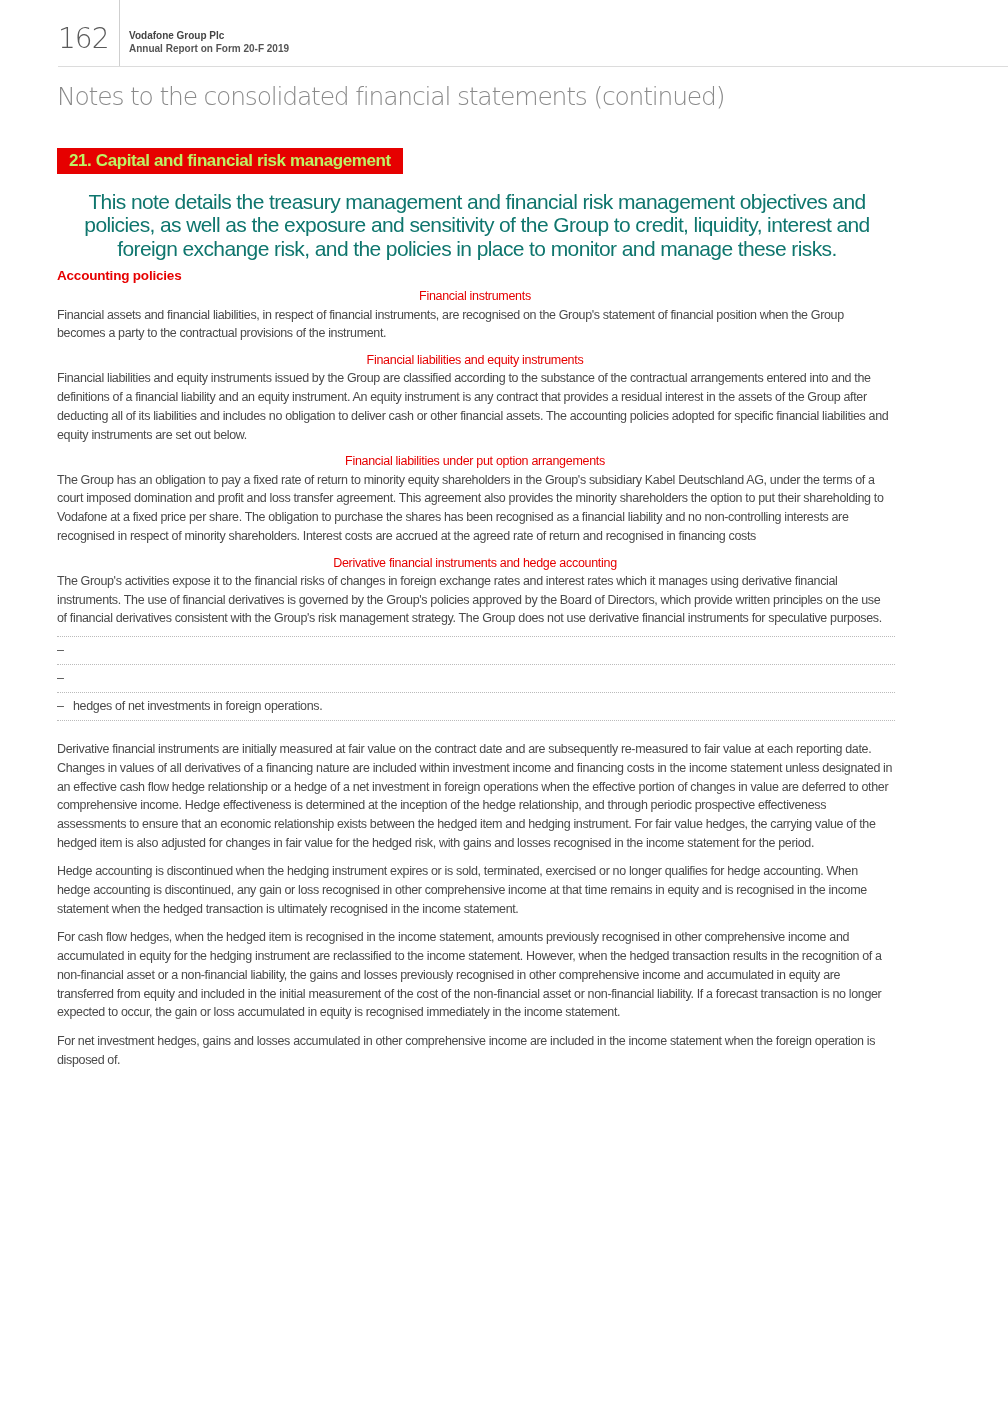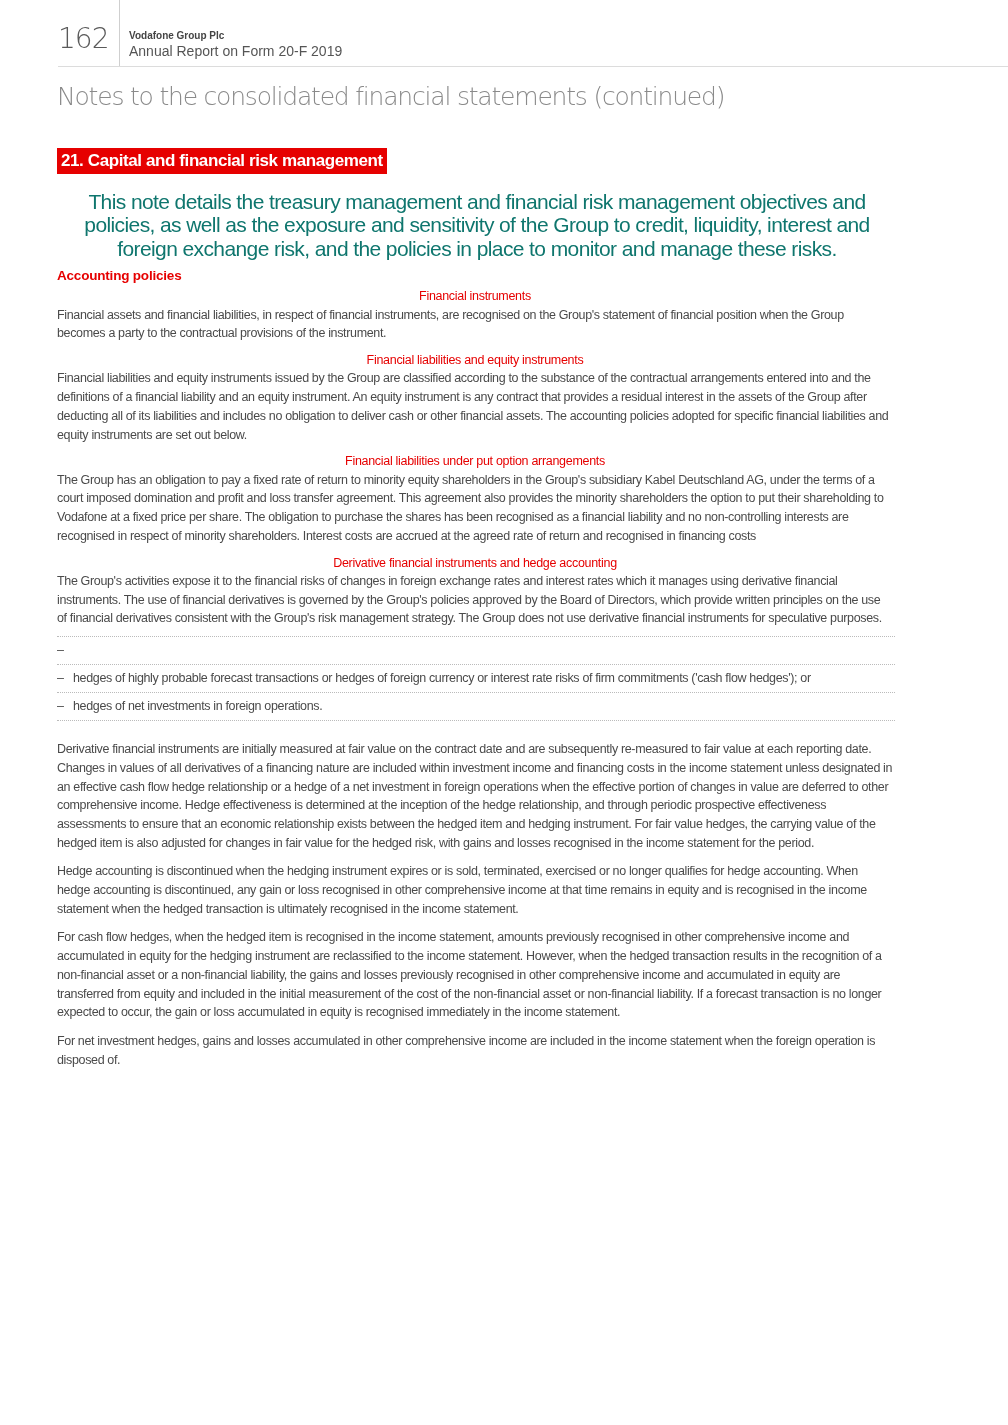--- a/index.html
+++ b/index.html
@@ -7,30 +7,30 @@
       width: 1008px; height: 1425px; position: relative; overflow: hidden;
       font-family: "Liberation Sans", sans-serif; color: #4a4a4a;
     }
     .header { position: absolute; left: 0; top: 0; width: 962px; height: 68px; padding-left: 48px; }
     .page-num {
       position: absolute; left: 58px; top: 22px; font-size: 28px; color: #5a5a5a;
       font-family: "DejaVu Sans", sans-serif; font-weight: 300; letter-spacing: -1px;
     }
     .vdivider { position: absolute; left: 119px; top: 0; width: 1px; height: 66px; background: #cfcfcf; }
     .company { position: absolute; left: 129px; top: 30px; font-size: 10px; font-weight: bold; color: #444; }
-    .report { position: absolute; left: 129px; top: 43px; font-size: 14px; color: #555; }
+    .report { position: absolute; left: 129px; top: 43px; font-size: 10px; color: #555; font-weight: bold; }
     .hrule { position: absolute; left: 58px; top: 66px; width: 950px; height: 1px; background: #dcdcdc; }
     .section-title {
       position: absolute; left: 57px; top: 82px; font-size: 25px; color: #8a8a8a;
       font-family: "DejaVu Sans", sans-serif; font-weight: 200; letter-spacing: -1.2px;
       white-space: nowrap;
     }
     .note-banner {
       position: absolute; left: 57px; top: 148px; height: 26px; background: #e60000;
-      color: #ffffff; font-size: 17px; font-weight: bold; padding: 0 4px; line-height: 26px;
+      color: #bef264; font-size: 17px; font-weight: bold; padding: 0 12px; line-height: 26px;
       letter-spacing: -0.4px;
     }
     .intro {
       position: absolute; left: 57px; top: 190px; width: 840px; font-size: 21px; line-height: 23.3px;
       color: #0f766e; letter-spacing: -0.6px; text-align: center;
     }
     .content { position: absolute; left: 57px; top: 268px; width: 836px; }
     .h-bold { font-size: 13.5px; font-weight: bold; color: #e60000; margin: 0 0 4px 0; letter-spacing: -0.2px; }
     .h-sub { font-size: 12.5px; color: #e60000; margin: 0; line-height: 18.5px; letter-spacing: -0.3px; text-align: center; }
     .para { font-size: 12.5px; line-height: 18.7px; color: #4a4a4a; margin: 0 0 8px 0; letter-spacing: -0.35px; }
@@ -74,21 +74,20 @@
   <div class="h-sub">Derivative financial instruments and hedge accounting</div>
   <p class="para">The Group's activities expose it to the financial risks of changes in foreign exchange rates and interest rates which it manages using derivative financial instruments. The use of financial derivatives is governed by the Group's policies approved by the Board of Directors, which provide written principles on the use of financial derivatives consistent with the Group's risk management strategy. The Group does not use derivative financial instruments for speculative purposes.</p>
 
 
   <ul class="bullets">
     <li>
       <span class="dash">–</span>
     </li>
     <li>
       <span class="dash">–</span>
-      <span>hedges of highly probable forecast transactions or hedges of foreign currency or interest rate risks of firm commitments ('cash flow hedges'); or</span>
     </li>
     <li>
       <span class="dash">–</span>
       <span>hedges of net investments in foreign operations.</span>
     </li>
   </ul>
 
   <p class="para p-gap">Derivative financial instruments are initially measured at fair value on the contract date and are subsequently re-measured to fair value at each reporting date. Changes in values of all derivatives of a financing nature are included within investment income and financing costs in the income statement unless designated in an effective cash flow hedge relationship or a hedge of a net investment in foreign operations when the effective portion of changes in value are deferred to other comprehensive income. Hedge effectiveness is determined at the inception of the hedge relationship, and through periodic prospective effectiveness assessments to ensure that an economic relationship exists between the hedged item and hedging instrument. For fair value hedges, the carrying value of the hedged item is also adjusted for changes in fair value for the hedged risk, with gains and losses recognised in the income statement for the period.</p>
   <p class="para p-gap">Hedge accounting is discontinued when the hedging instrument expires or is sold, terminated, exercised or no longer qualifies for hedge accounting. When hedge accounting is discontinued, any gain or loss recognised in other comprehensive income at that time remains in equity and is recognised in the income statement when the hedged transaction is ultimately recognised in the income statement.</p>
   <p class="para p-gap">For cash flow hedges, when the hedged item is recognised in the income statement, amounts previously recognised in other comprehensive income and accumulated in equity for the hedging instrument are reclassified to the income statement. However, when the hedged transaction results in the recognition of a non-financial asset or a non-financial liability, the gains and losses previously recognised in other comprehensive income and accumulated in equity are transferred from equity and included in the initial measurement of the cost of the non-financial asset or non-financial liability. If a forecast transaction is no longer expected to occur, the gain or loss accumulated in equity is recognised immediately in the income statement.</p>

